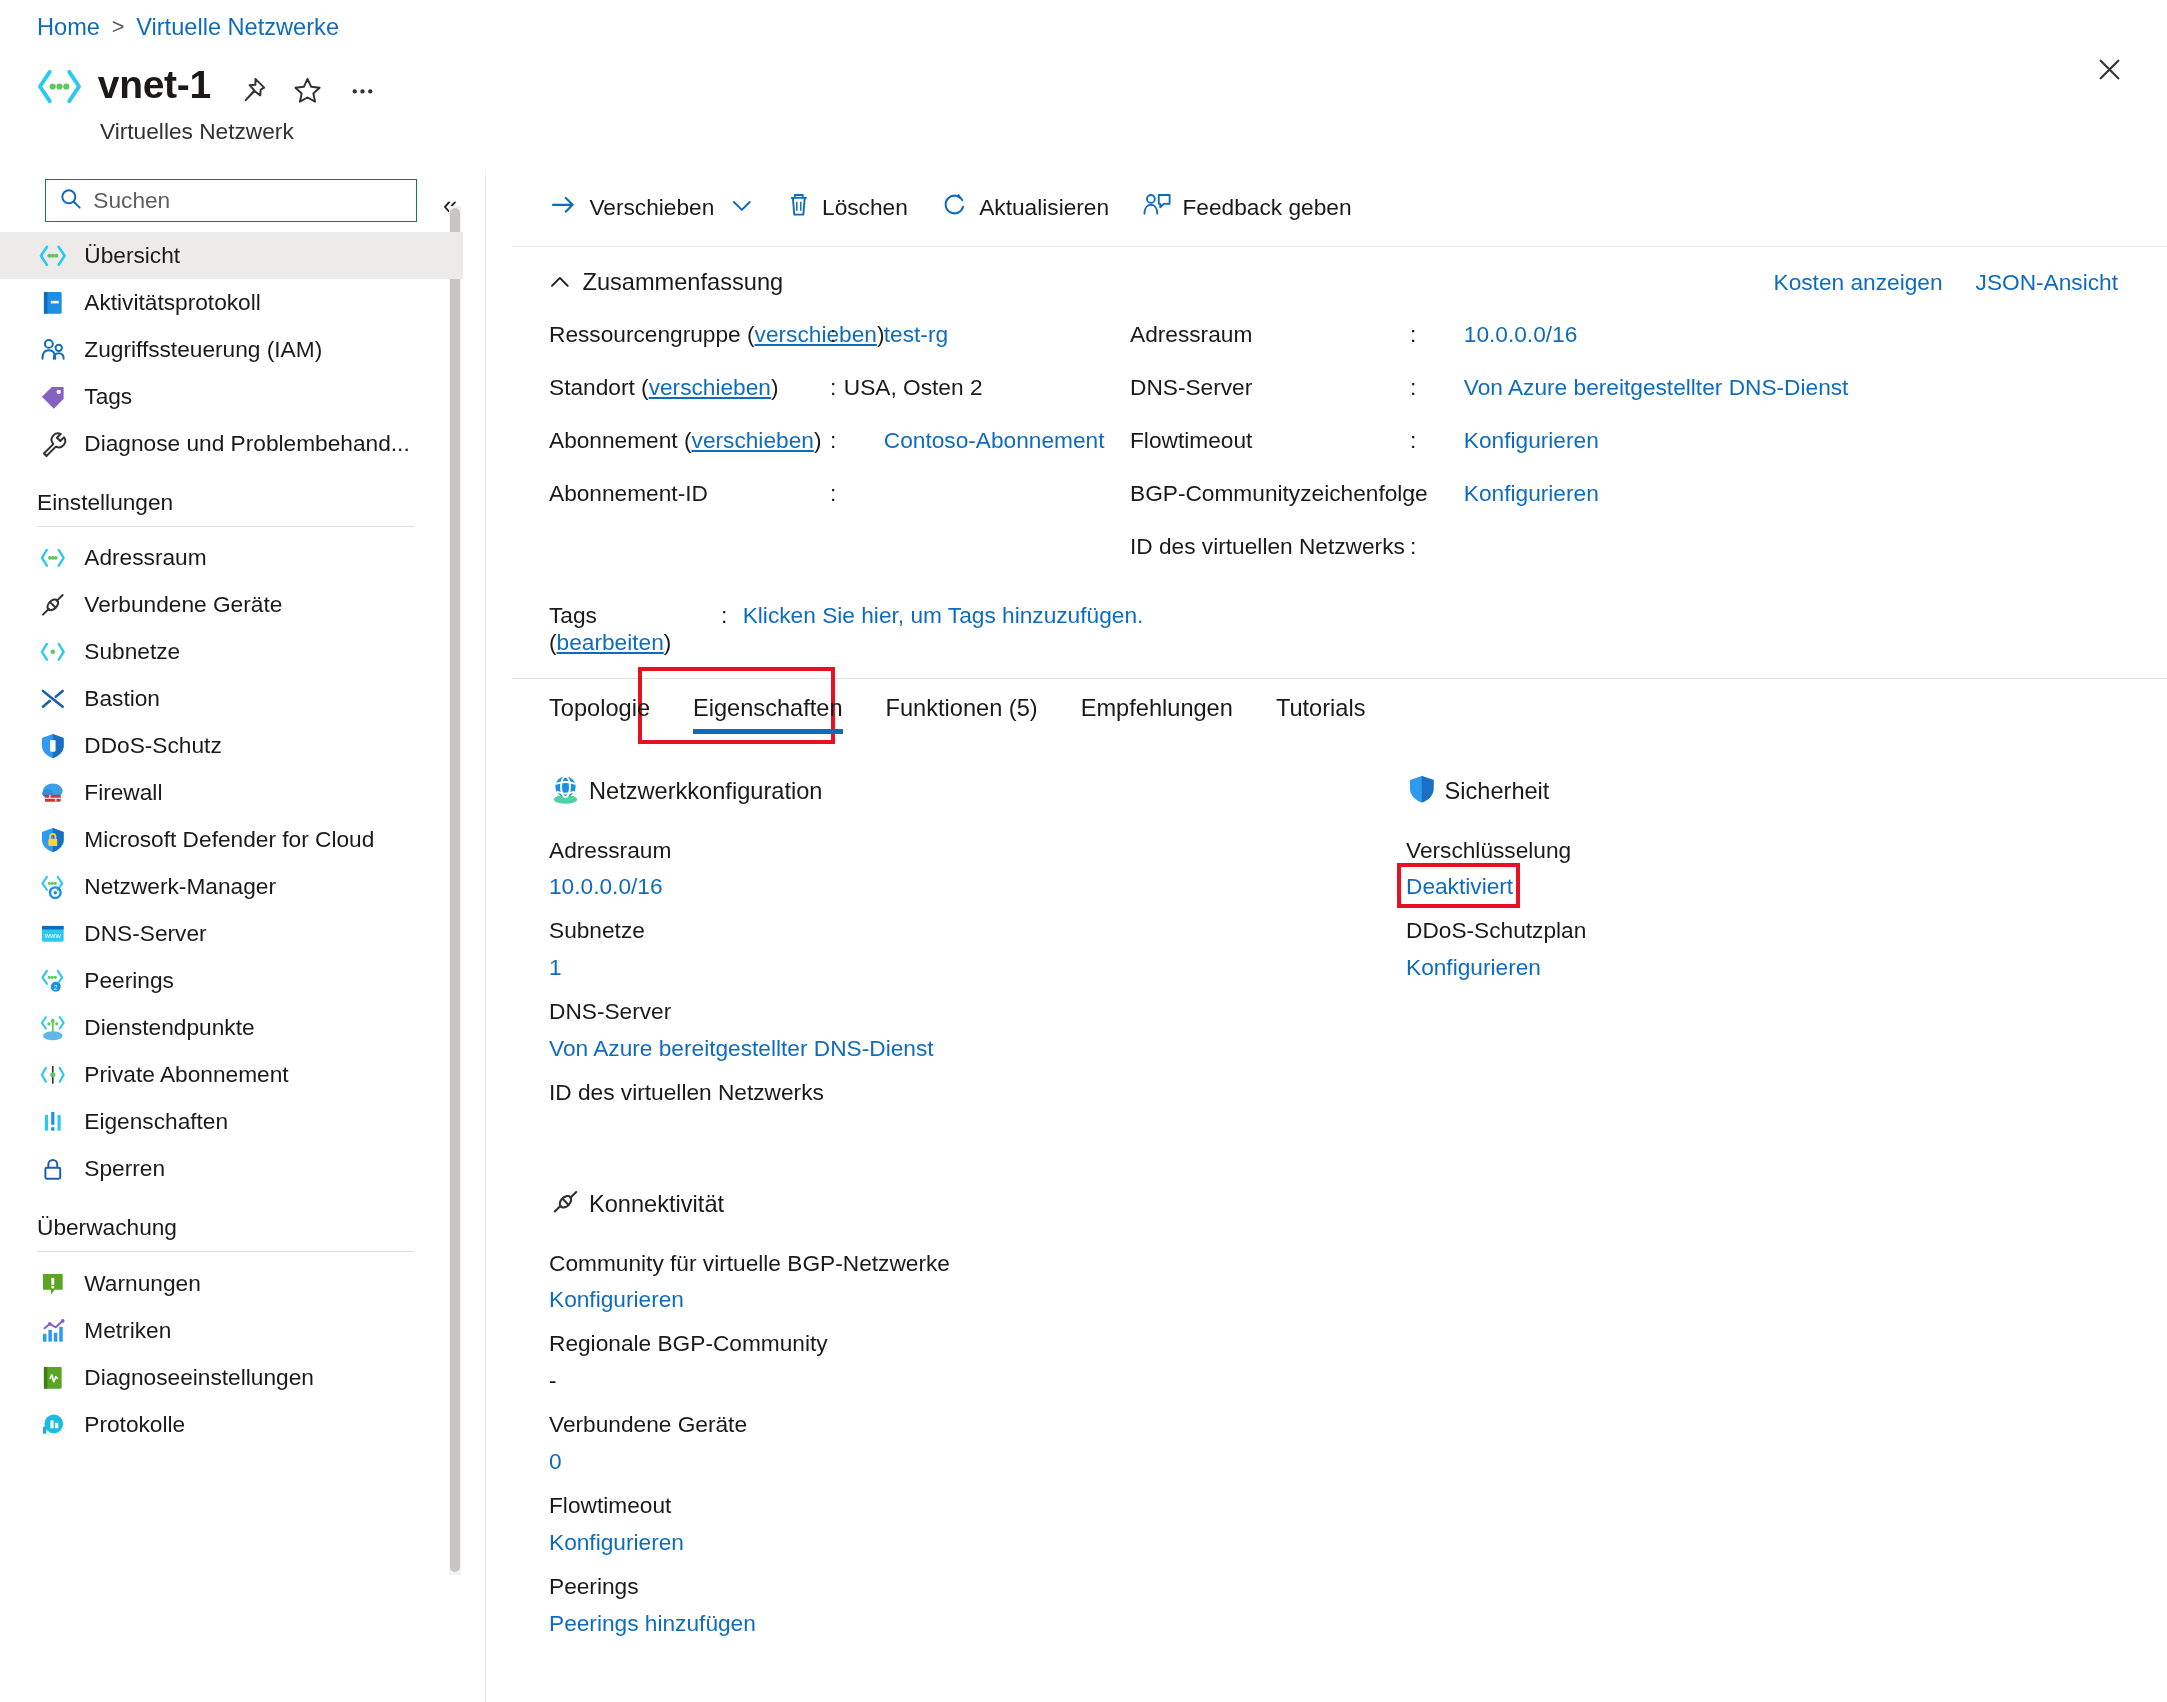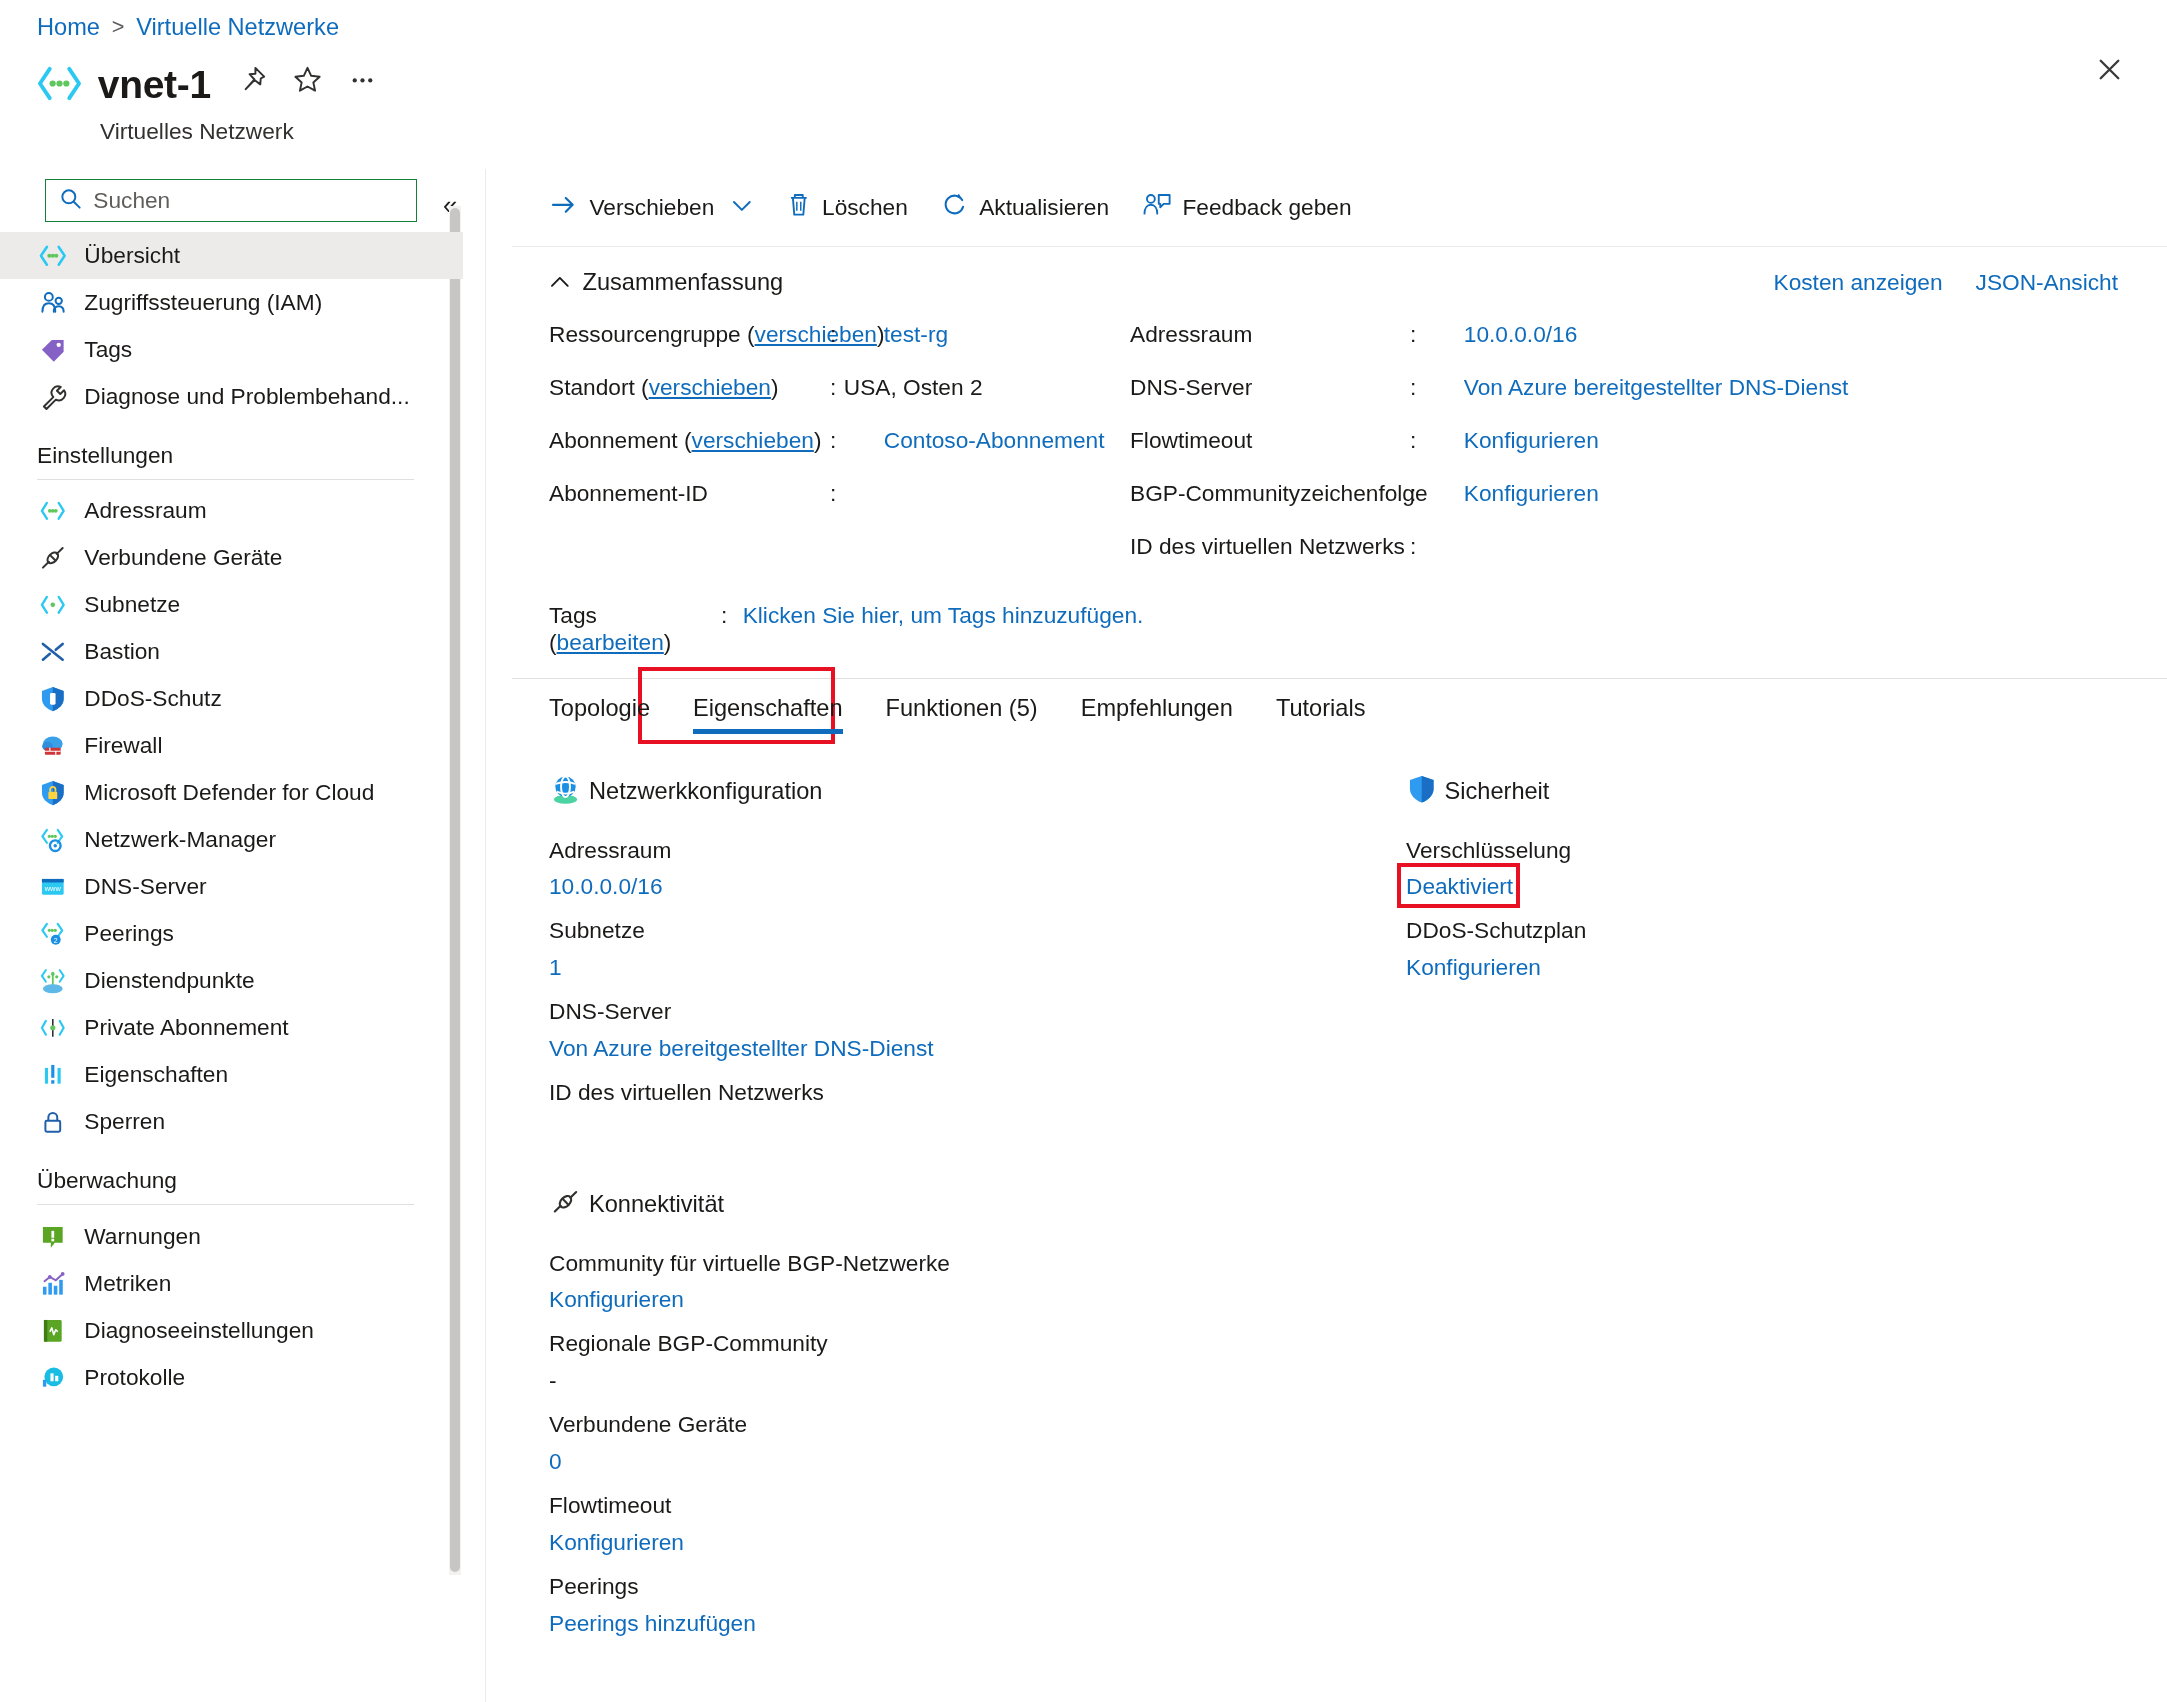--- a/index.html
+++ b/index.html
@@ -25,21 +25,21 @@
     display: flex; align-items: center;
     font-size: 23.6px;
   }
   .bc-link { color: #0f6cbd; cursor: pointer; }
   .bc-sep { color: #605e5c; margin: 0 11.8px; font-size: 21.7px; }
 
   
   .title-row {
     position: absolute;
     left: 37px; top: 63px;
-    display: flex; align-items: flex-start;
+    display: flex; align-items: flex-end;
   }
   .vnet-icon-lg { width: 45px; height: 41px; margin-right: 15.8px; }
   .page-title {
     font-size: 39px; font-weight: bold; color: #1b1a19;
     letter-spacing: -0.3px;
   }
   .title-actions { display: flex; align-items: center; margin-left: 25.6px; gap: 21.7px; }
   .ticon { width: 33px; height: 33px; cursor: pointer; display:block; }
   .subtitle {
     position: absolute; left: 100px; top: 118px;
@@ -314,20 +314,30 @@
               <circle cx="11.5" cy="15" r="2.1" fill="#5ec75e"></circle>
               <circle cx="15" cy="15" r="2.1" fill="#5ec75e"></circle>
               <circle cx="18.5" cy="15" r="2.1" fill="#5ec75e"></circle>
             </svg>
           </span>
           <span class="nav-label">Übersicht</span>
         </div>
         <div class="nav-item">
           <span class="nav-ico">
             <svg width="29.6" height="29.6" viewBox="0 0 30 30">
+              <rect x="6" y="4" width="18" height="22" rx="1.5" fill="#1a8fe3"></rect>
+              <rect x="6" y="4" width="3.6" height="22" fill="#0f6cbd"></rect>
+              <rect x="13" y="13" width="8" height="2.6" fill="#ffffff"></rect>
+            </svg>
+          </span>
+          <span class="nav-label">Aktivitätsprotokoll</span>
+        </div>
+        <div class="nav-item">
+          <span class="nav-ico">
+            <svg width="29.6" height="29.6" viewBox="0 0 30 30">
               <circle cx="11" cy="9" r="4" fill="none" stroke="#0f6cbd" stroke-width="2"></circle>
               <path d="M4.5 24 C4.5 18 7.5 15.5 11 15.5 C14.5 15.5 17.5 18 17.5 24" fill="none" stroke="#0f6cbd" stroke-width="2" stroke-linecap="round"></path>
               <circle cx="21" cy="13" r="3.2" fill="none" stroke="#0f6cbd" stroke-width="2"></circle>
               <path d="M16 24 C16 20 18.3 18.4 21 18.4 C23.7 18.4 26 20 26 24" fill="none" stroke="#0f6cbd" stroke-width="2" stroke-linecap="round"></path>
             </svg>
           </span>
           <span class="nav-label">Zugriffssteuerung (IAM)</span>
         </div>
         <div class="nav-item">
           <span class="nav-ico">

